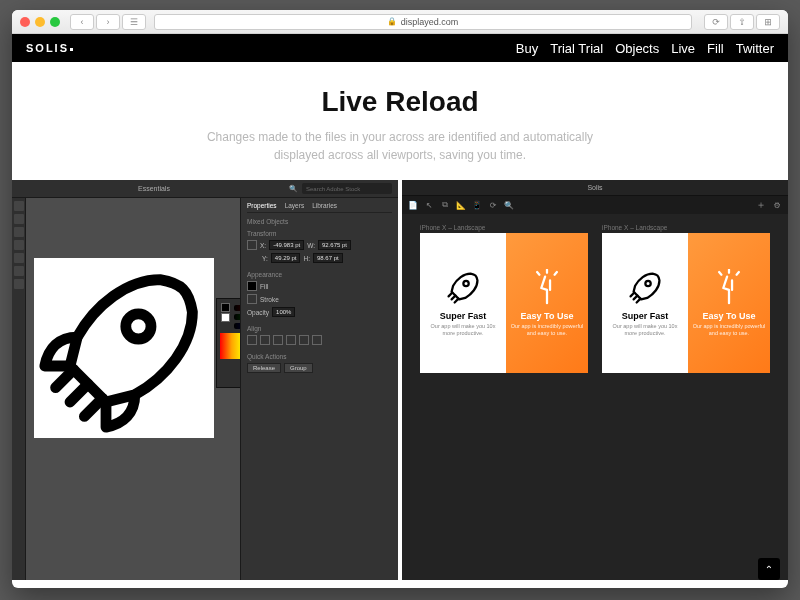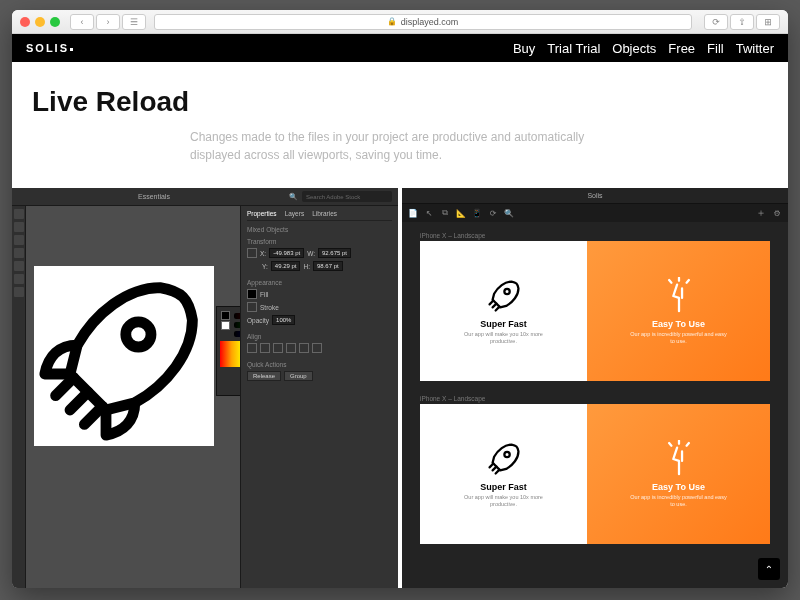--- a/index.html
+++ b/index.html
@@ -30,21 +30,21 @@
 
   .nav {
     height: 28px; background:#000; display:flex; align-items:center; padding:0 14px;
     color:#fff; font-size:10px;
   }
   .brand{ font-weight:700; letter-spacing:2px; font-size:11px;}
   .brand-dot{display:inline-block;width:3px;height:3px;background:#fff;margin-left:1px;vertical-align:middle;}
   .nav-spacer{flex:1;}
   .nav a{ color:#fff; text-decoration:none; margin-left:12px; font-size:13px;}
 
-  .hero{ padding: 24px 20px 24px; }
+  .hero{ text-align:center; padding: 24px 20px 16px; }
   .hero h1{ font-size:28px; font-weight:700; color:#111; }
   .hero p{ margin-top:10px; font-size:12px; color:#b8b8b8; line-height:1.5; max-width:420px; margin-left:auto; margin-right:auto;}
 
   .split{ display:flex; height: 400px; }
   .pane{ flex:1; position:relative; }
   .ai-pane{ background:#3b3b3b; }
   .solis-pane{ background:#232323; margin-left:4px;}
 
   
   .ai-top{ height:18px; background:#2f2f2f; display:flex; align-items:center; justify-content:flex-end; padding:0 6px; font-size:7px; color:#aaa; border-bottom:1px solid #1a1a1a;}
@@ -75,25 +75,25 @@
   .picker .swatches span{width:9px;height:9px;border:1px solid #666;}
   .picker .hexbox{position:absolute;right:4px;top:48px;background:#fff;color:#000;font-size:6px;padding:1px 2px;}
 
   
   .solis-title{height:16px;display:flex;align-items:center;justify-content:center;font-size:7px;color:#aaa;border-bottom:1px solid #111;}
   .solis-tb{height:18px;background:#1b1b1b;display:flex;align-items:center;padding:0 6px;gap:6px;}
   .solis-tb span{width:10px;height:10px;color:#888;font-size:8px;display:flex;align-items:center;justify-content:center;}
   .solis-tb .sep{flex:1;}
   .solis-tb .plus{color:#888;font-size:10px;}
 
-  .vp-wrap{ padding:10px 18px 0; display:flex; flex-direction:column; gap:14px;}
+  .vp-wrap{ padding:10px 18px 0; display:flex; flex-direction:row; gap:14px;}
   .vp-label{font-size:6.5px;color:#777;margin-bottom:2px;}
   .vp{ height:140px; background:#fff; display:flex; overflow:hidden;}
   .vp .left{flex:1; display:flex; flex-direction:column; align-items:center; justify-content:center; padding:6px;}
-  .vp .right{flex:1; background:linear-gradient(135deg,#ff9a3d,#ff7a18); display:flex; flex-direction:column; align-items:center; justify-content:center; padding:14px; color:#fff;}
+  .vp .right{flex:1; background:linear-gradient(135deg,#ff9a3d,#ff7a18); display:flex; flex-direction:column; align-items:center; justify-content:center; padding:4px; color:#fff;}
   .vp h4{font-size:9px;font-weight:600;margin-top:4px;}
   .vp p{font-size:5.5px;color:#888;text-align:center;margin-top:2px;max-width:100px;line-height:1.3;}
   .vp .right p{color:rgba(255,255,255,.85);}
   .vp .ic{width:38px;height:38px;}
 
   .scroll-top{position:absolute;right:8px;bottom:8px;width:22px;height:22px;background:#000;border-radius:3px;display:flex;align-items:center;justify-content:center;color:#fff;font-size:10px;}
 </style>
 </head>
 <body>
 
@@ -119,28 +119,28 @@
       <span class="tb-btn">⊞</span>
     </div>
   </div>
 
   <div class="nav">
     <span class="brand"><span>SOLIS</span><span class="brand-dot"></span></span>
     <span class="nav-spacer"></span>
     <a href="#">Buy</a>
     <a href="#">Trial Trial</a>
     <a href="#">Objects</a>
-    <a href="#">Free</a>
+    <a href="#">Live</a>
     <a href="#">Fill</a>
     <a href="#">Twitter</a>
   </div>
 
   <div class="hero">
     <h1>Live Reload</h1>
-    <p>Changes made to the files in your project are productive and automatically displayed across all viewports, saving you time.</p>
+    <p>Changes made to the files in your across are identified and automatically displayed across all viewports, saving you time.</p>
   </div>
 
   <div class="split">
 
     <div class="pane ai-pane">
       <div class="ai-top">
         <span class="ess">Essentials</span>
         <span style="margin:0 4px">🔍</span>
         <span class="srch">Search Adobe Stock</span>
       </div>

